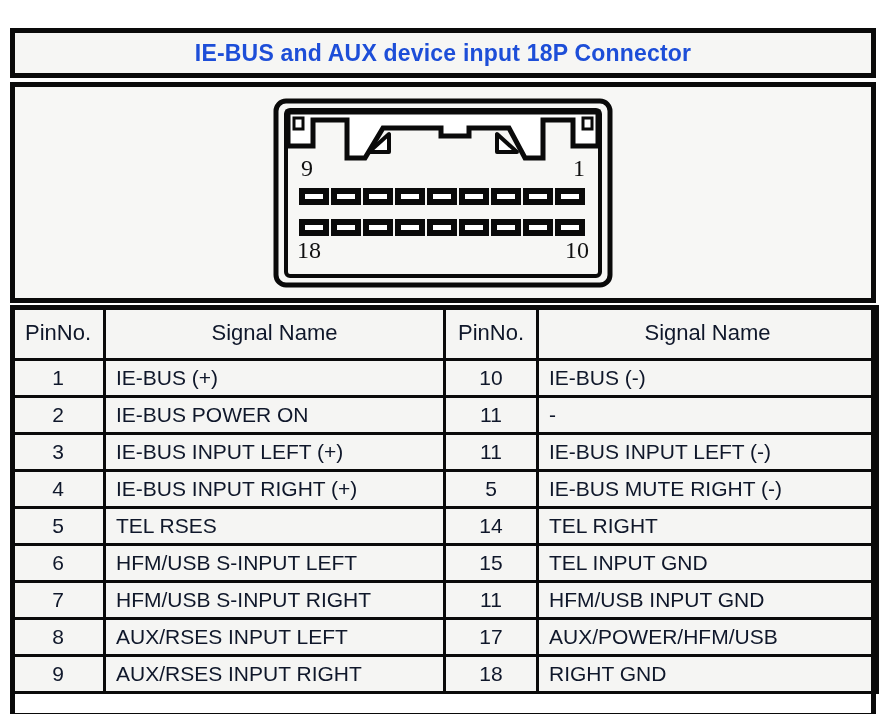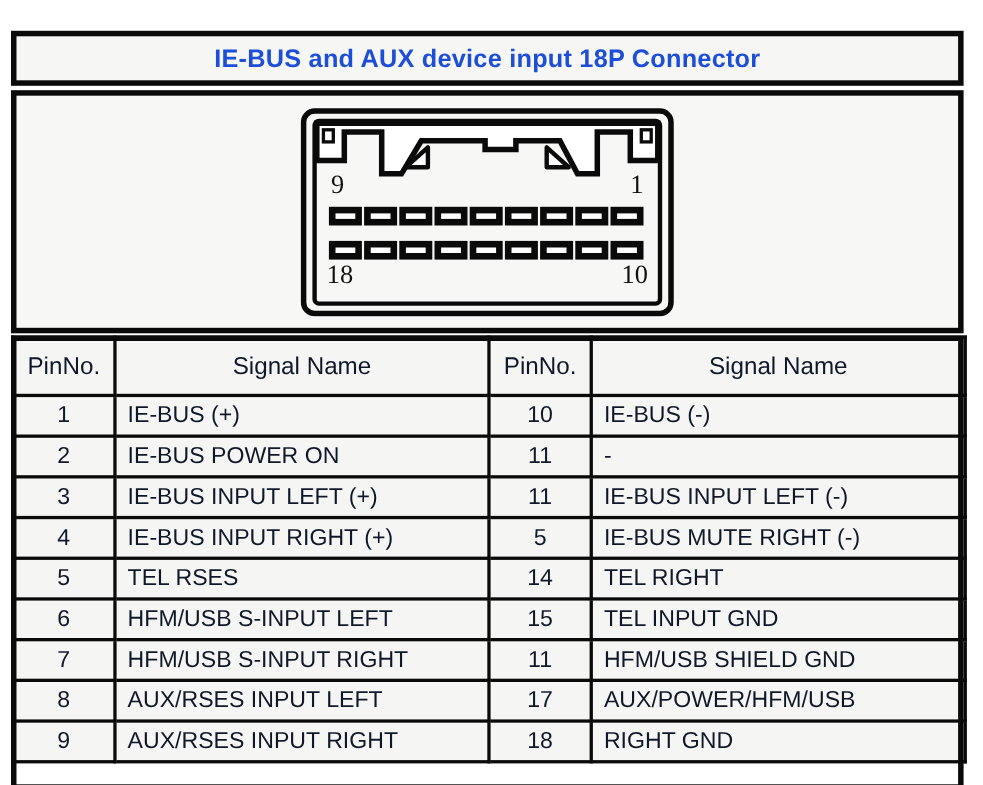--- a/index.html
+++ b/index.html
@@ -275,21 +275,21 @@
         <tr>
           <td class="pin-no">6</td>
           <td class="sig">HFM/USB S-INPUT LEFT</td>
           <td class="pin-no">15</td>
           <td class="sig">TEL INPUT GND</td>
         </tr>
         <tr>
           <td class="pin-no">7</td>
           <td class="sig">HFM/USB S-INPUT RIGHT</td>
           <td class="pin-no">11</td>
-          <td class="sig">HFM/USB SHIELD GND</td>
+          <td class="sig">HFM/USB INPUT GND</td>
         </tr>
         <tr>
           <td class="pin-no">8</td>
           <td class="sig">AUX/RSES INPUT LEFT</td>
           <td class="pin-no">17</td>
           <td class="sig">AUX/POWER/HFM/USB</td>
         </tr>
         <tr>
           <td class="pin-no">9</td>
           <td class="sig">AUX/RSES INPUT RIGHT</td>

